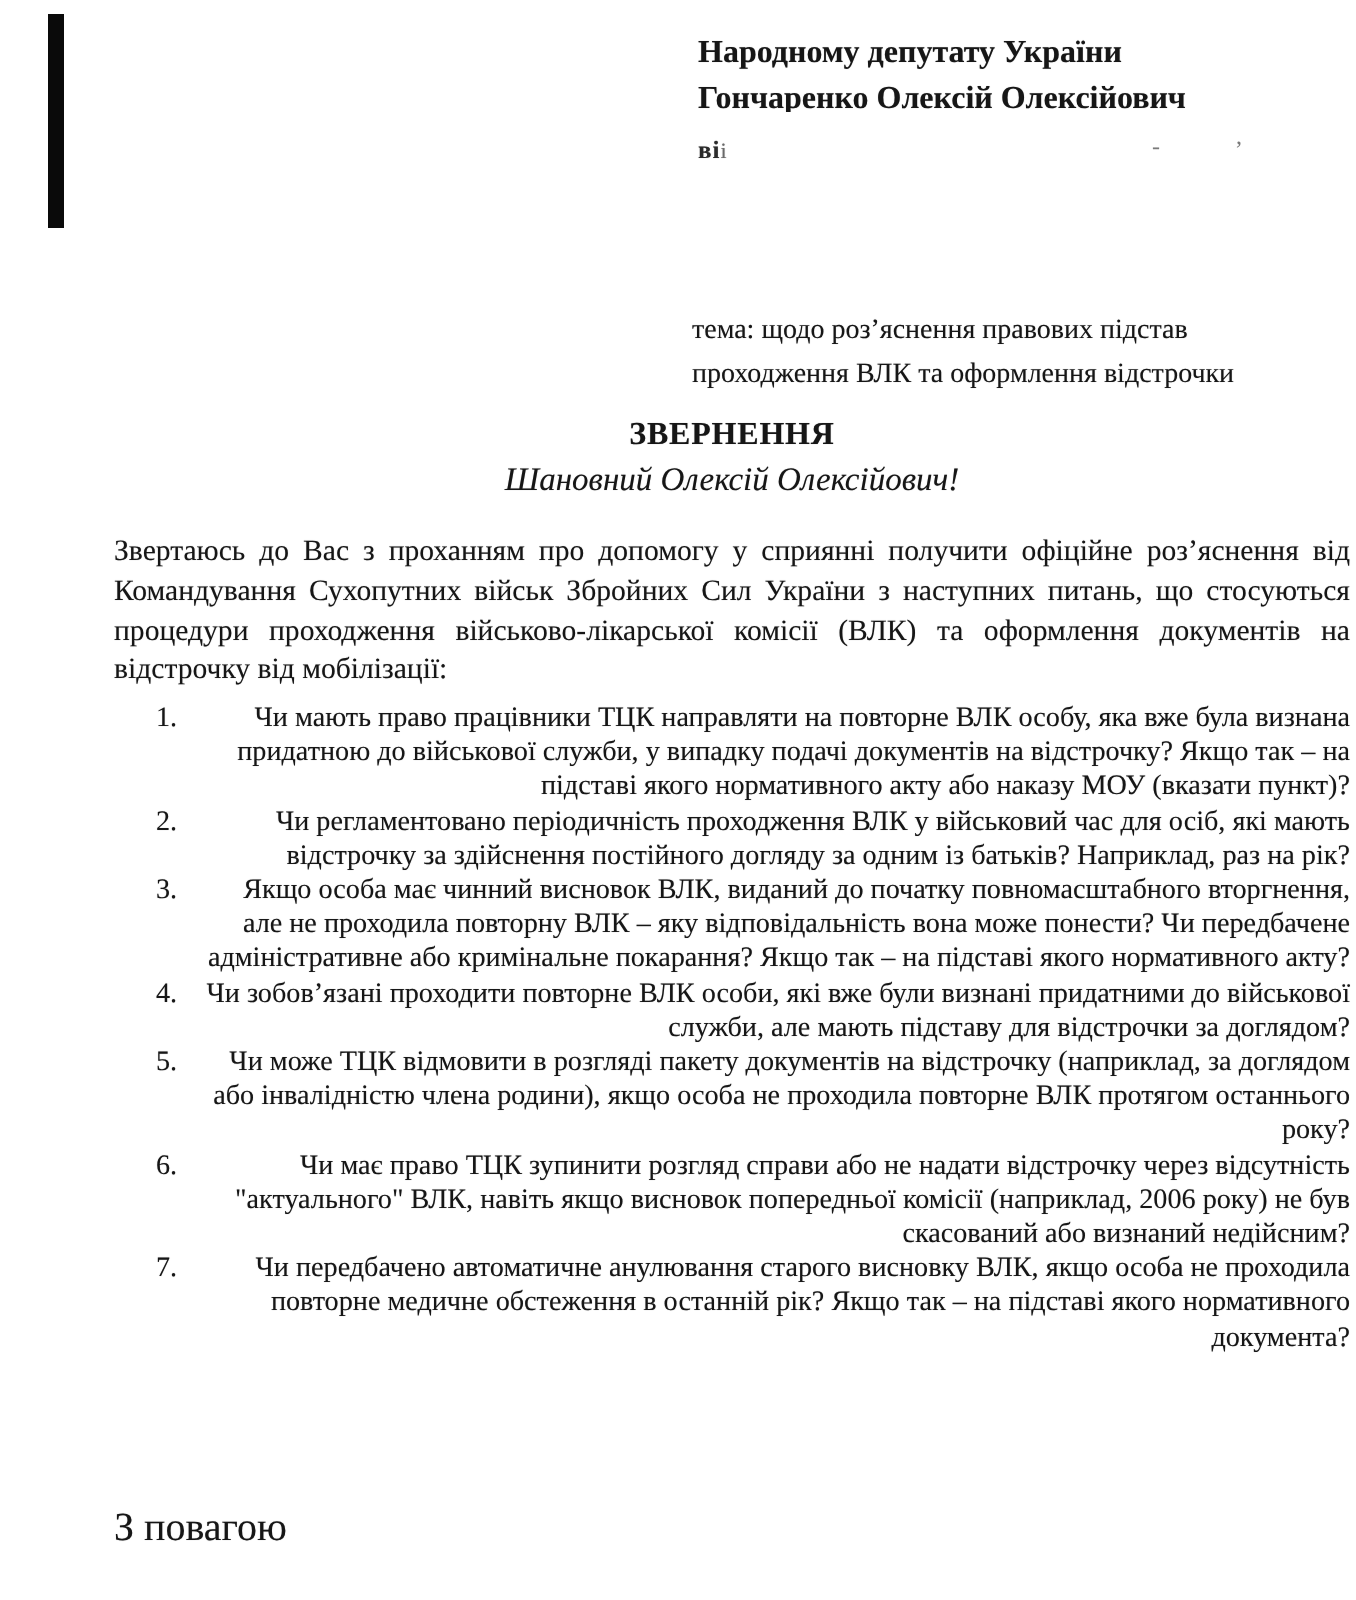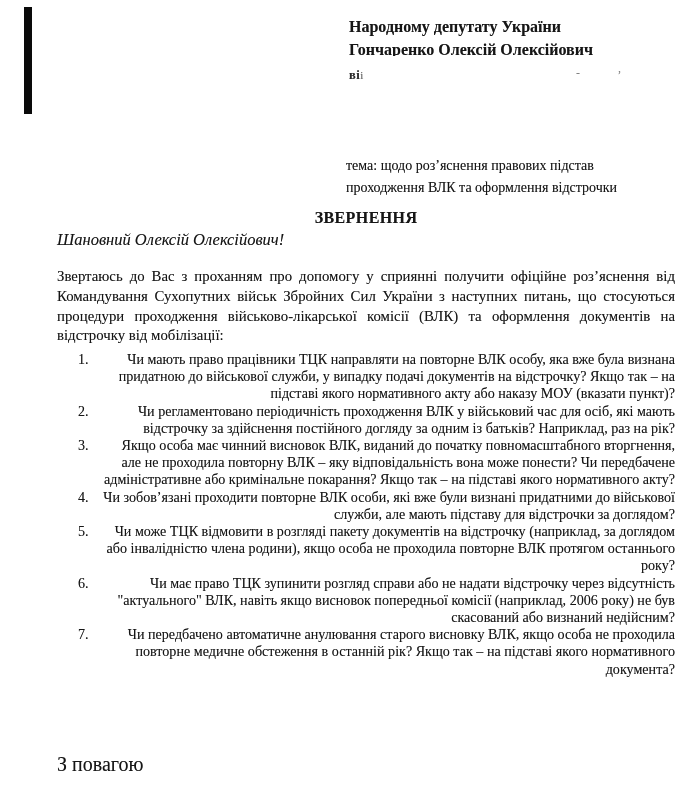--- a/index.html
+++ b/index.html
@@ -73,20 +73,21 @@
     width: 618px;
     text-align: center;
     font-weight: bold;
     font-size: 16px;
     letter-spacing: 0.4px;
   }
   .salutation {
     position: absolute;
     left: 33px; top: 230px;
     width: 618px;
+    text-align: center;
     font-style: italic;
     font-size: 16.5px;
   }
 
   
   .intro {
     position: absolute;
     left: 33px; top: 267px;
     width: 618px;
     font-size: 14.8px;

